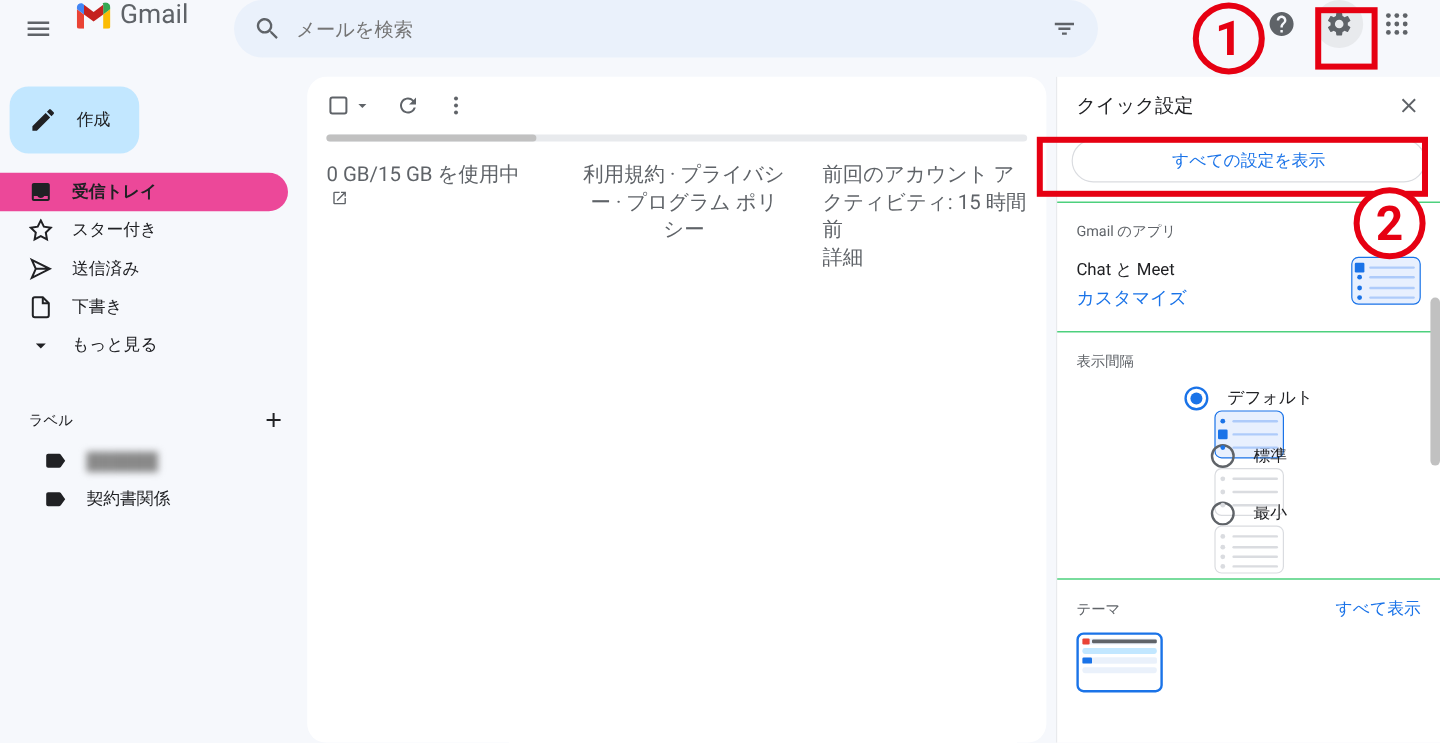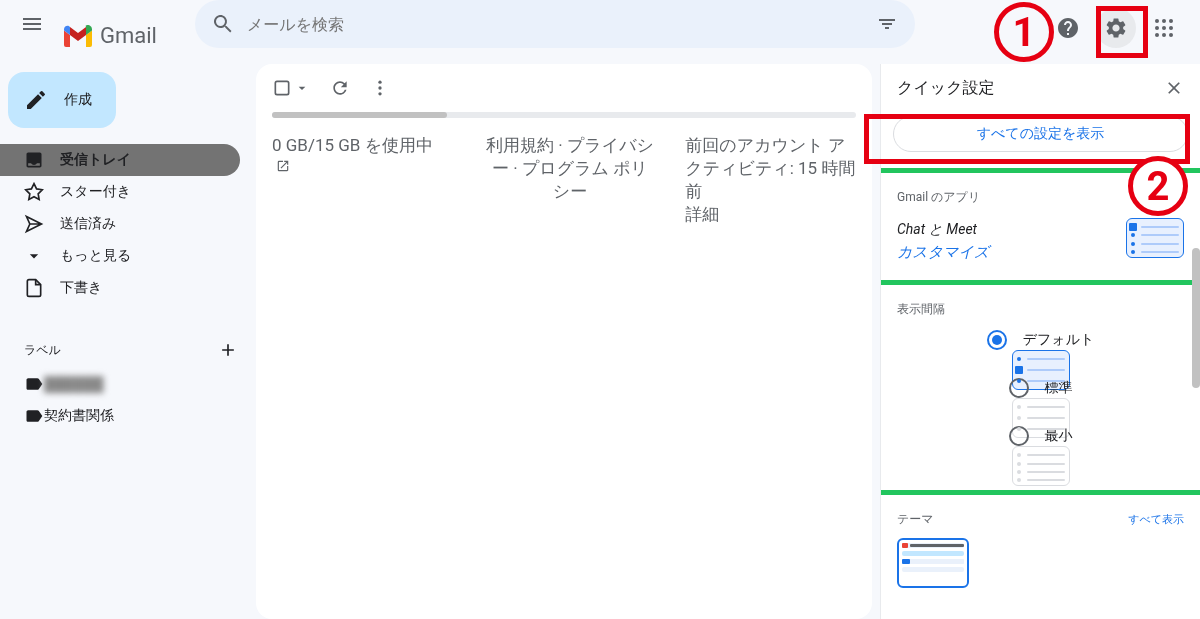--- a/index.html
+++ b/index.html
@@ -1,59 +1,59 @@
 <!DOCTYPE html>
 <html><head>
 <meta charset="utf-8">
 <style>
 * { box-sizing: border-box; margin: 0; padding: 0; font-family: 'Google Sans', Roboto, Arial, sans-serif; }
 body { width: 1200px; height: 619px; overflow: hidden; background: #f6f8fc; color: #202124; position: relative; }
 
 
-.header { height: 64px; display: flex; align-items: flex-end; padding: 16px 8px; gap: 8px; }
+.header { height: 64px; display: flex; align-items: flex-start; padding: 0 8px; gap: 8px; }
 .menu-btn { width: 48px; height: 48px; display: flex; align-items: center; justify-content: center; border-radius: 50%; cursor: pointer; }
 .logo { display: flex; align-items: center; gap: 8px; padding-right: 30px; }
 .logo-text { font-size: 22px; color: #5f6368; }
 .search { flex: 1; max-width: 720px; height: 48px; background: #eaf1fb; border-radius: 24px; display: flex; align-items: center; padding: 0 16px; gap: 12px; }
 .search input { border: none; background: none; outline: none; font-size: 16px; flex: 1; color: #a21caf; }
 .header-right { margin-left: auto; display: flex; align-items: center; gap: 8px; padding-right: 8px; }
 .icon-btn { width: 40px; height: 40px; display: flex; align-items: center; justify-content: center; border-radius: 50%; cursor: pointer; }
 .gear-btn { background: #e8eaed; }
 
 
 .body { display: flex; height: 555px; }
 
 
 .sidebar { width: 256px; padding: 8px 0; }
 .compose { margin: 0 0 16px 8px; height: 56px; padding: 0 24px 0 16px; background: #c2e7ff; border-radius: 16px; display: inline-flex; align-items: center; gap: 16px; font-size: 14px; cursor: pointer; }
 .nav-item { height: 32px; display: flex; align-items: center; gap: 16px; padding: 0 12px 0 24px; border-radius: 0 16px 16px 0; font-size: 14px; cursor: pointer; margin-right: 16px; }
-.nav-item.active { background: #737373; font-weight: 700; }
+.nav-item.active { background: #ec4899; font-weight: 700; }
 .labels-header { display: flex; align-items: center; justify-content: space-between; padding: 0 18px 0 24px; height: 36px; font-size: 12px; color: #202124; margin-top: 28px; }
-.label-item { height: 32px; display: flex; align-items: center; gap: 0; padding: 0 12px 0 24px; font-size: 14px; cursor: pointer; margin-right: 16px; border-radius: 0 16px 16px 0; }
+.label-item { height: 32px; display: flex; align-items: center; gap: 16px; padding: 0 12px 0 36px; font-size: 14px; cursor: pointer; margin-right: 16px; border-radius: 0 16px 16px 0; }
 .blurred { filter: blur(3px); color: #888; }
 
 
 .main { flex: 1; background: #fff; border-radius: 16px; margin-right: 8px; display: flex; flex-direction: column; overflow: hidden; }
 .toolbar { height: 48px; display: flex; align-items: center; gap: 20px; padding: 0 16px; }
 .select-box { display: flex; align-items: center; gap: 2px; }
 .empty-state { flex: 1; display: flex; justify-content: center; padding-top: 50px; font-size: 15px; color: #202124; }
 .footer { display: flex; padding: 10px 16px 16px 16px; font-size: 17px; color: #5f6368; gap: 30px; }
 .footer-col { flex: 1; }
 .footer-col.center { text-align: center; margin-left: 12px; }
 .footer-col.right { text-align: left; }
 .external-icon { display: inline-block; margin-left: 4px; }
 
 
 .panel { width: 320px; background: #fff; border-left: 1px solid #e8eaed; display: flex; flex-direction: column; position: relative; }
 .panel-header { height: 48px; display: flex; align-items: center; justify-content: space-between; padding: 0 16px; font-size: 16px; }
 .all-settings-btn { margin: 4px 12px 16px 12px; height: 36px; border: 1px solid #dadce0; border-radius: 18px; background: #fff; display: flex; align-items: center; justify-content: center; font-size: 14px; color: #1a73e8; cursor: pointer; }
-.section { padding: 16px; border-top: 5px solid #22c55e; font-size: 12px; color: #5f6368; }
+.section { padding: 16px; border-top: 1px solid #22c55e; font-size: 12px; color: #5f6368; }
 .section-title { margin-bottom: 12px; }
 .apps-row { display: flex; align-items: flex-start; justify-content: space-between; margin-top: 8px; }
-.apps-text { font-size: 14px; color: #202124; line-height: 1.6; font-style: italic; }
+.apps-text { font-size: 14px; color: #202124; line-height: 1.6; }
 .link { color: #1a73e8; cursor: pointer; font-size: 15px; }
 .radio-row { display: flex; align-items: center; justify-content: space-between; height: 48px; flex-direction: column; }
 .radio-left { display: flex; align-items: center; gap: 16px; font-size: 14px; color: #202124; }
 .radio { width: 20px; height: 20px; border: 2px solid #5f6368; border-radius: 50%; display: flex; align-items: center; justify-content: center; }
 .radio.checked { border-color: #1a73e8; }
 .radio.checked::after { content:''; width: 10px; height: 10px; background: #1a73e8; border-radius: 50%; }
 .density-preview { width: 58px; height: 40px; border: 1px solid #dadce0; border-radius: 6px; background: #fff; display: flex; flex-direction: column; justify-content: center; gap: 3px; padding: 4px; }
 .density-preview.selected { border-color: #1a73e8; background: #e8f0fe; }
 .density-row-inner { position: relative; height: 6px; margin: 1px 0; }
 .density-row-inner .dot { position: absolute; left: 0; top: 1px; width: 4px; height: 4px; border-radius: 50%; background: #dadce0; }
@@ -151,31 +151,31 @@
         </svg>
       <span>スター付き</span>
     </div>
     <div class="nav-item">
       <svg width="20" height="20" viewBox="0 0 24 24" fill="none" stroke="#202124" stroke-width="2">
           <path d="M3 3l18 9-18 9 4-9-4-9zM7 12h14"></path>
         </svg>
       <span>送信済み</span>
     </div>
     <div class="nav-item">
-      <svg width="20" height="20" viewBox="0 0 24 24" fill="#202124">
-          <path d="M7 10l5 5 5-5z"></path>
-        </svg>
-      <span>もっと見る</span>
-    </div>
-    <div class="nav-item">
       <svg width="20" height="20" viewBox="0 0 24 24" fill="none" stroke="#202124" stroke-width="2">
           <path d="M14 2H6a2 2 0 0 0-2 2v16a2 2 0 0 0 2 2h12a2 2 0 0 0 2-2V8l-6-6z"></path>
           <path d="M14 2v6h6"></path>
         </svg>
       <span>下書き</span>
+    </div>
+    <div class="nav-item">
+      <svg width="20" height="20" viewBox="0 0 24 24" fill="#202124">
+          <path d="M7 10l5 5 5-5z"></path>
+        </svg>
+      <span>もっと見る</span>
     </div>
     <div class="labels-header">
       <span>ラベル</span>
       <svg width="20" height="20" viewBox="0 0 24 24" fill="#202124">
           <path d="M19 13h-6v6h-2v-6H5v-2h6V5h2v6h6v2z"></path>
         </svg>
     </div>
     <div class="label-item">
       <svg width="20" height="20" viewBox="0 0 24 24" fill="#202124">
           <path d="M17.63 5.84C17.27 5.33 16.67 5 16 5L5 5.01C3.9 5.01 3 5.9 3 7v10c0 1.1.9 1.99 2 1.99L16 19c.67 0 1.27-.33 1.63-.84L22 12l-4.37-6.16z"></path>
@@ -332,21 +332,21 @@
               <div class="dot"></div>
               <div class="line"></div>
             </div>
         </div>
       </div>
     </div>
 
     <div class="section">
       <div class="theme-row">
         <span class="section-title" style="margin:0">テーマ</span>
-        <span class="link" style="font-size:11px">すべて表示</span>
+        <span class="link" style="font-size:14px">すべて表示</span>
       </div>
       <div class="theme-thumb">
         <div class="theme-thumb-row" style="display:flex;gap:2px;align-items:center;">
             <div style="width:6px;height:5px;background:#ea4335;border-radius:1px"></div>
             <div style="flex:1;height:3px;background:#5f6368;border-radius:1px"></div>
           </div>
         <div class="theme-thumb-row accent"></div>
         <div class="theme-thumb-row" style="display:flex;gap:2px;">
             <div style="width:8px;height:5px;background:#1a73e8;border-radius:1px"></div>
             <div style="flex:1;height:5px;background:#eaf1fb;border-radius:1px"></div>

